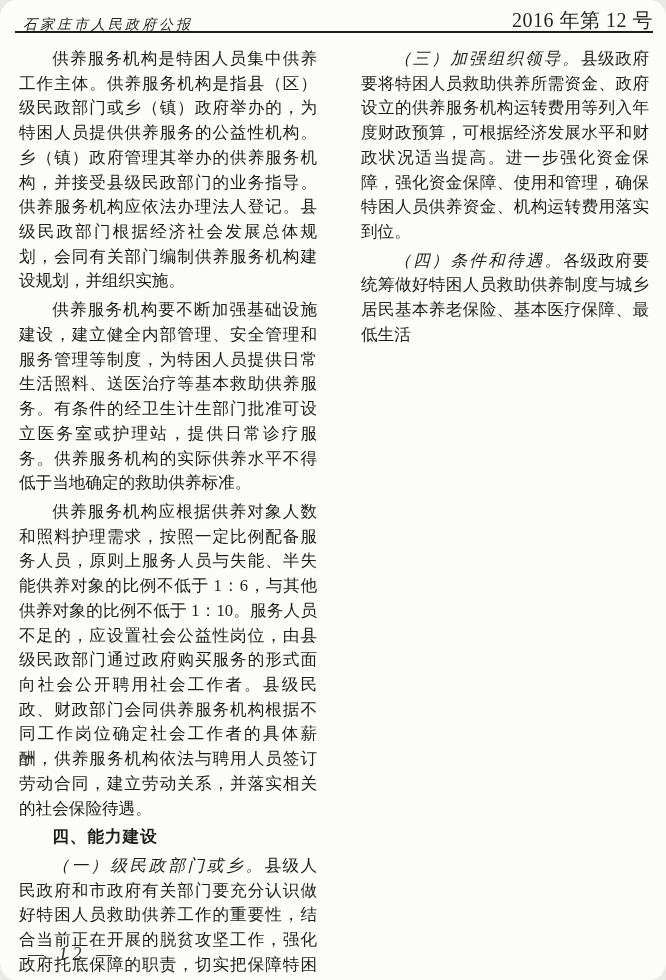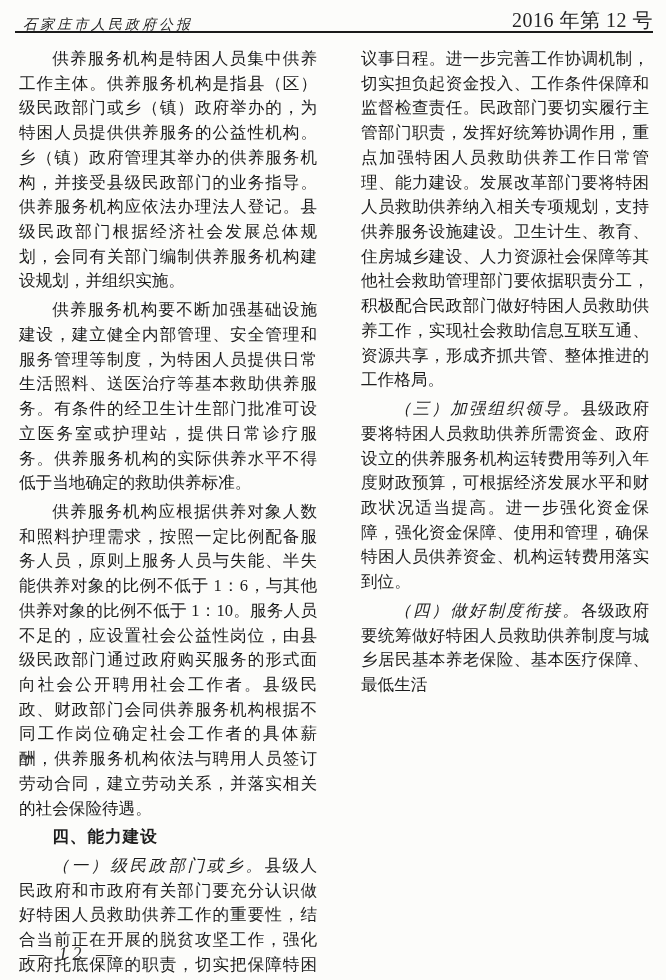--- a/index.html
+++ b/index.html
@@ -8,20 +8,21 @@
     background: #e9e9e7;
   }
   .page {
     position: relative;
     width: 666px;
     height: 980px;
     background: #fcfcfa;
     overflow: hidden;
     font-family: "Liberation Serif", "DejaVu Serif", serif;
     color: #1d1d1d;
+    border-radius: 17px;
   }
   
   .running-head {
     position: absolute;
     top: 7px;
     left: 15px;
     right: 13px;
     display: flex;
     justify-content: space-between;
     align-items: flex-end;
@@ -103,22 +104,21 @@
 
     <section class="col col-left">
       <p class="para">供养服务机构是特困人员集中供养工作主体。供养服务机构是指县（区）级民政部门或乡（镇）政府举办的，为特困人员提供供养服务的公益性机构。乡（镇）政府管理其举办的供养服务机构，并接受县级民政部门的业务指导。供养服务机构应依法办理法人登记。县级民政部门根据经济社会发展总体规划，会同有关部门编制供养服务机构建设规划，并组织实施。</p>
       <p class="para">供养服务机构要不断加强基础设施建设，建立健全内部管理、安全管理和服务管理等制度，为特困人员提供日常生活照料、送医治疗等基本救助供养服务。有条件的经卫生计生部门批准可设立医务室或护理站，提供日常诊疗服务。供养服务机构的实际供养水平不得低于当地确定的救助供养标准。</p>
       <p class="para">供养服务机构应根据供养对象人数和照料护理需求，按照一定比例配备服务人员，原则上服务人员与失能、半失能供养对象的比例不低于 1：6，与其他供养对象的比例不低于 1：10。服务人员不足的，应设置社会公益性岗位，由县级民政部门通过政府购买服务的形式面向社会公开聘用社会工作者。县级民政、财政部门会同供养服务机构根据不同工作岗位确定社会工作者的具体薪酬，供养服务机构依法与聘用人员签订劳动合同，建立劳动关系，并落实相关的社会保险待遇。</p>
       <p class="para heading">四、能力建设</p>
       <p class="para"><span class="lead">（一）级民政部门或乡。</span><span>县级人民政府和市政府有关部门要充分认识做好特困人员救助供养工作的重要性，结合当前正在开展的脱贫攻坚工作，强化政府托底保障的职责，切实把保障特困人员基本生活作为改善民生的大事，纳入政府工作的重要</span></p>
     </section>
 
     <section class="col col-right">
-      <p class="para no-indent">议事日程。进一步完善工作协调机制，切实担负起资金投入、工作条件保障和监督检查责任。民政部门要切实履行主管部门职责，发挥好统筹协调作用，重点加强特困人员救助供养工作日常管理、能力建设。发展改革部门要将特困人员救助供养纳入相关专项规划，支持供养服务设施建设。卫生计生、教育、住房城乡建设、人力资源社会保障等其他社会救助管理部门要依据职责分工，积极配合民政部门做好特困人员救助供养工作，实现社会救助信息互联互通、资源共享，形成齐抓共管、整体推进的工作格局。</p>
       <p class="para"><span class="lead">（三）加强组织领导。</span><span>县级政府要将特困人员救助供养所需资金、政府设立的供养服务机构运转费用等列入年度财政预算，可根据经济发展水平和财政状况适当提高。进一步强化资金保障，强化资金保障、使用和管理，确保特困人员供养资金、机构运转费用落实到位。</span></p>
-      <p class="para"><span class="lead">（四）做好制度衔接。</span><span>各级政府要统筹做好特困人员救助供养制度与城乡居民基本养老保险、基本医疗保障、最低生活</span></p>
+      <p class="para"><span class="lead">（四）条件和待遇。</span><span>各级政府要统筹做好特困人员救助供养制度与城乡居民基本养老保险、基本医疗保障、最低生活</span></p>
     </section>
 
   </div>
 
   <div class="folio">— 12 —</div>
 
 </div>
 
 </body></html>

